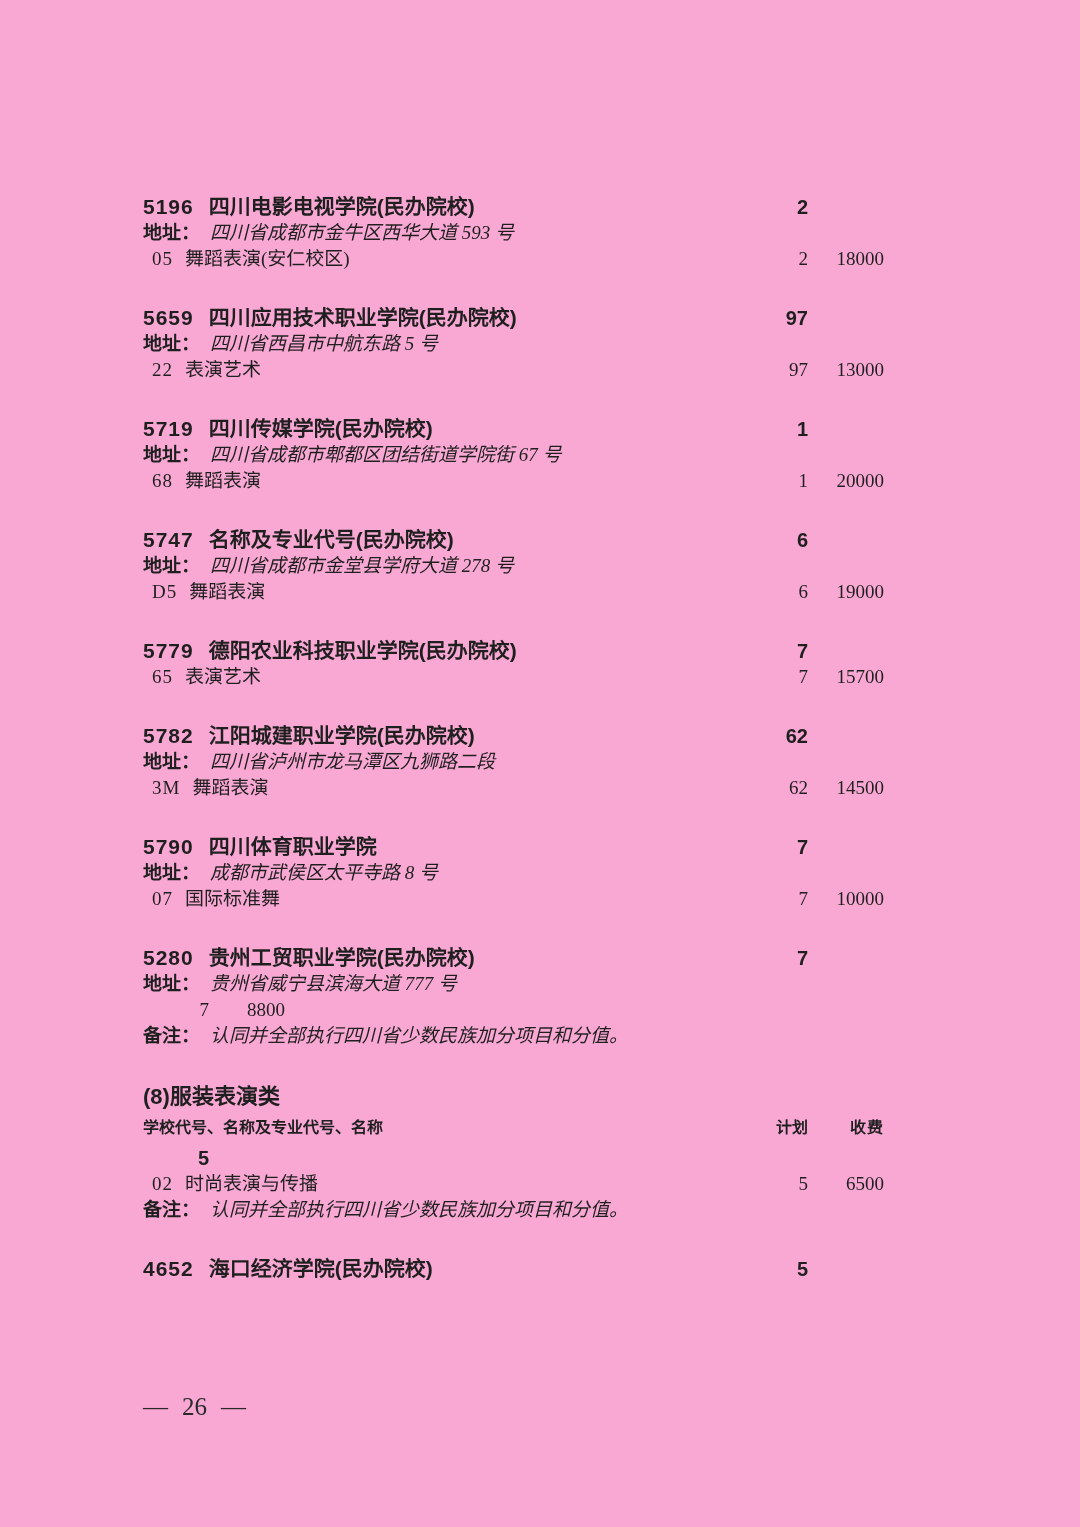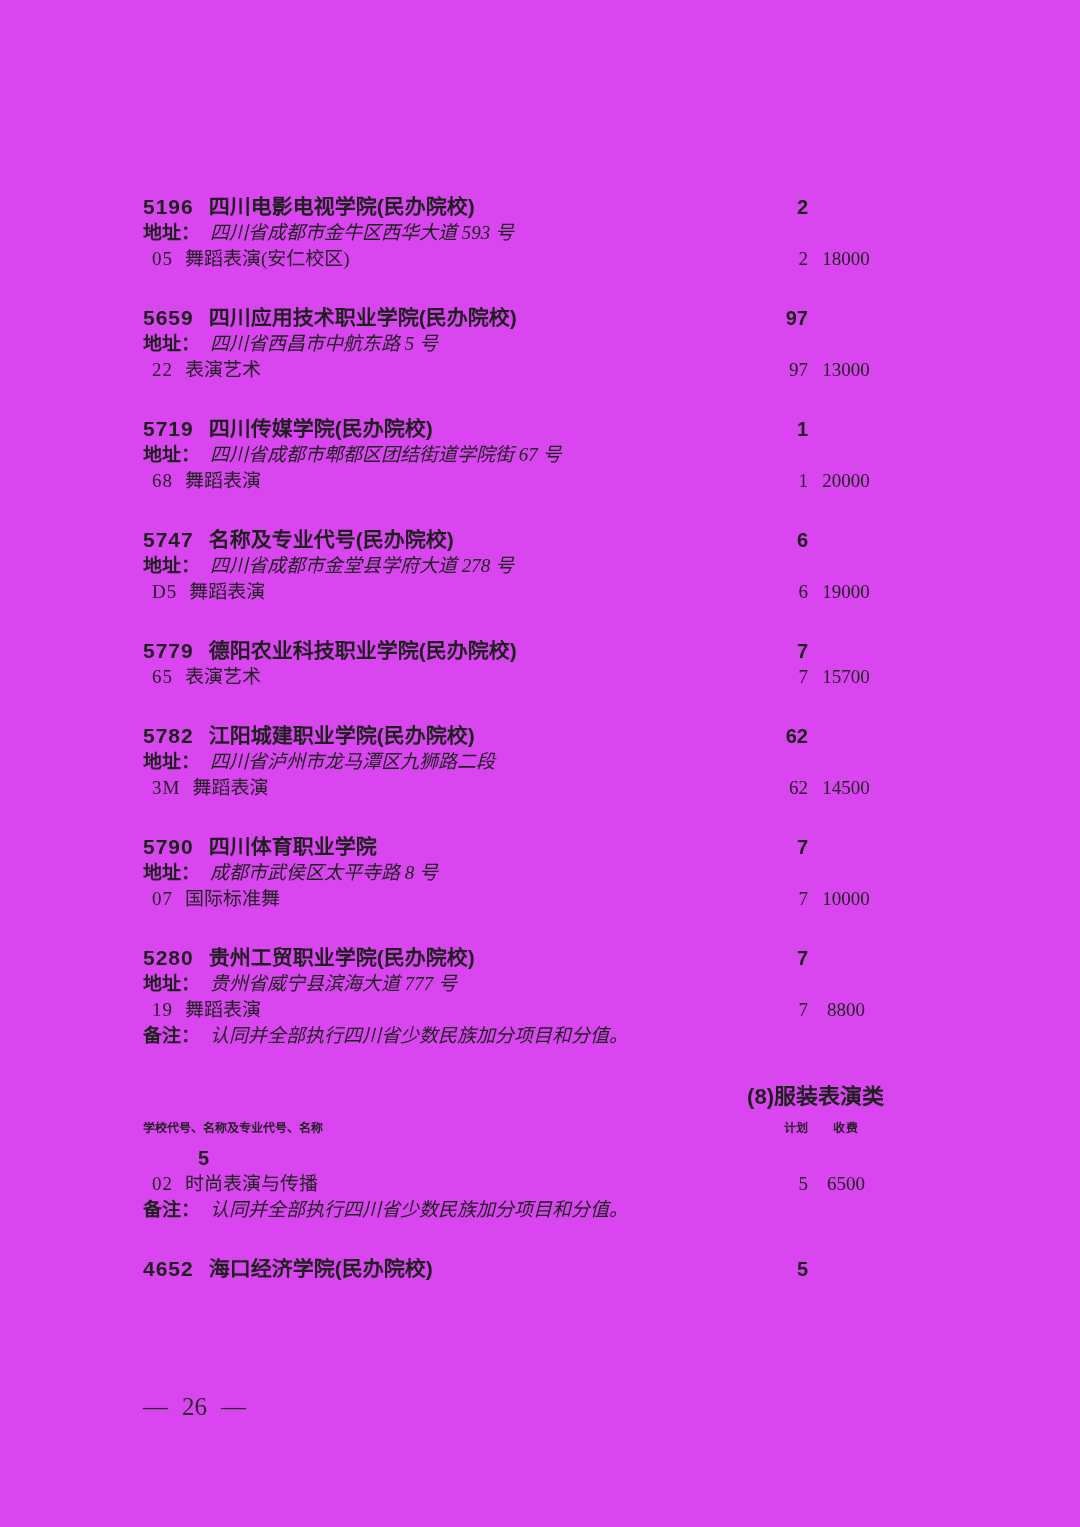--- a/index.html
+++ b/index.html
@@ -1,32 +1,32 @@
 <!DOCTYPE html>
 <html lang="zh-CN"><head>
 <meta charset="utf-8">
 <style>
   html,body{margin:0;padding:0;background:#ffffff;}
   .page{
     position:relative;
     width:1080px;height:1527px;
-    background:#d946ef;
+    background:#f9a8d4;
     color:#1f1f1f;
     font-family:"Liberation Serif",serif;
     overflow:hidden;
   }
   .content{
     position:absolute;
     left:143px;top:194px;
     width:741px;
   }
   .row{display:flex;align-items:baseline;line-height:26px;}
   .text-col{flex:1;min-width:0;white-space:nowrap;}
   .plan-col{flex:none;width:66px;text-align:right;}
-  .fee-col{flex:none;width:76px;text-align:center;}
+  .fee-col{flex:none;width:76px;text-align:right;}
 
   .school{margin-bottom:33px;}
   .school-title{
     font-family:"Liberation Sans","DejaVu Sans",sans-serif;
     font-weight:bold;font-size:21px;
   }
   .school-title .school-code{margin-right:15px;letter-spacing:1px;}
   .school-title .plan-col{font-size:20px;}
 
   .addr-row,.note-row{font-size:19px;}
@@ -35,25 +35,25 @@
     font-weight:bold;margin-right:10px;
   }
   .addr-text,.note-text{font-family:"Liberation Serif","DejaVu Serif",serif;font-style:italic;}
 
   .major-row{font-size:19px;}
   .major-row .text-col{padding-left:9px;}
   .major-row .major-code{margin-right:12px;letter-spacing:1px;}
 
   .section-heading{
     font-family:"Liberation Sans","DejaVu Sans",sans-serif;
-    font-weight:bold;font-size:22px;line-height:30px;margin-bottom:3px;text-align:right;
+    font-weight:bold;font-size:22px;line-height:30px;margin-bottom:3px;
   }
   .table-header{
     font-family:"Liberation Sans","DejaVu Sans",sans-serif;
-    font-weight:bold;font-size:12px;line-height:26px;margin-bottom:4px;
+    font-weight:bold;font-size:16px;line-height:26px;margin-bottom:4px;
   }
   .table-header .fee-col{letter-spacing:1px;}
 
   .footer{
     position:absolute;left:143px;top:1392px;
     font-size:25px;line-height:30px;
     display:flex;align-items:baseline;gap:14px;
     color:#2a2a2a;
     font-family:"Liberation Serif","DejaVu Serif",serif;
   }
@@ -214,21 +214,20 @@
       <span class="plan-col">7</span>
       <span class="fee-col"></span>
     </div>
     <div class="addr-row row">
       <span class="text-col"><span class="addr-label">地址：</span><span class="addr-text">贵州省威宁县滨海大道 777 号</span></span>
       <span class="plan-col"></span>
       <span class="fee-col"></span>
     </div>
     <div>
   <div class="major-row row">
-    <span class="text-col"><span class="major-code">19</span><span>舞蹈表演</span></span>
     <span class="plan-col">7</span>
     <span class="fee-col">8800</span>
   </div>
 </div>
     <div class="note-row row">
       <span class="text-col"><span class="note-label">备注：</span><span class="note-text">认同并全部执行四川省少数民族加分项目和分值。</span></span>
       <span class="plan-col"></span>
       <span class="fee-col"></span>
     </div>
   </div>

